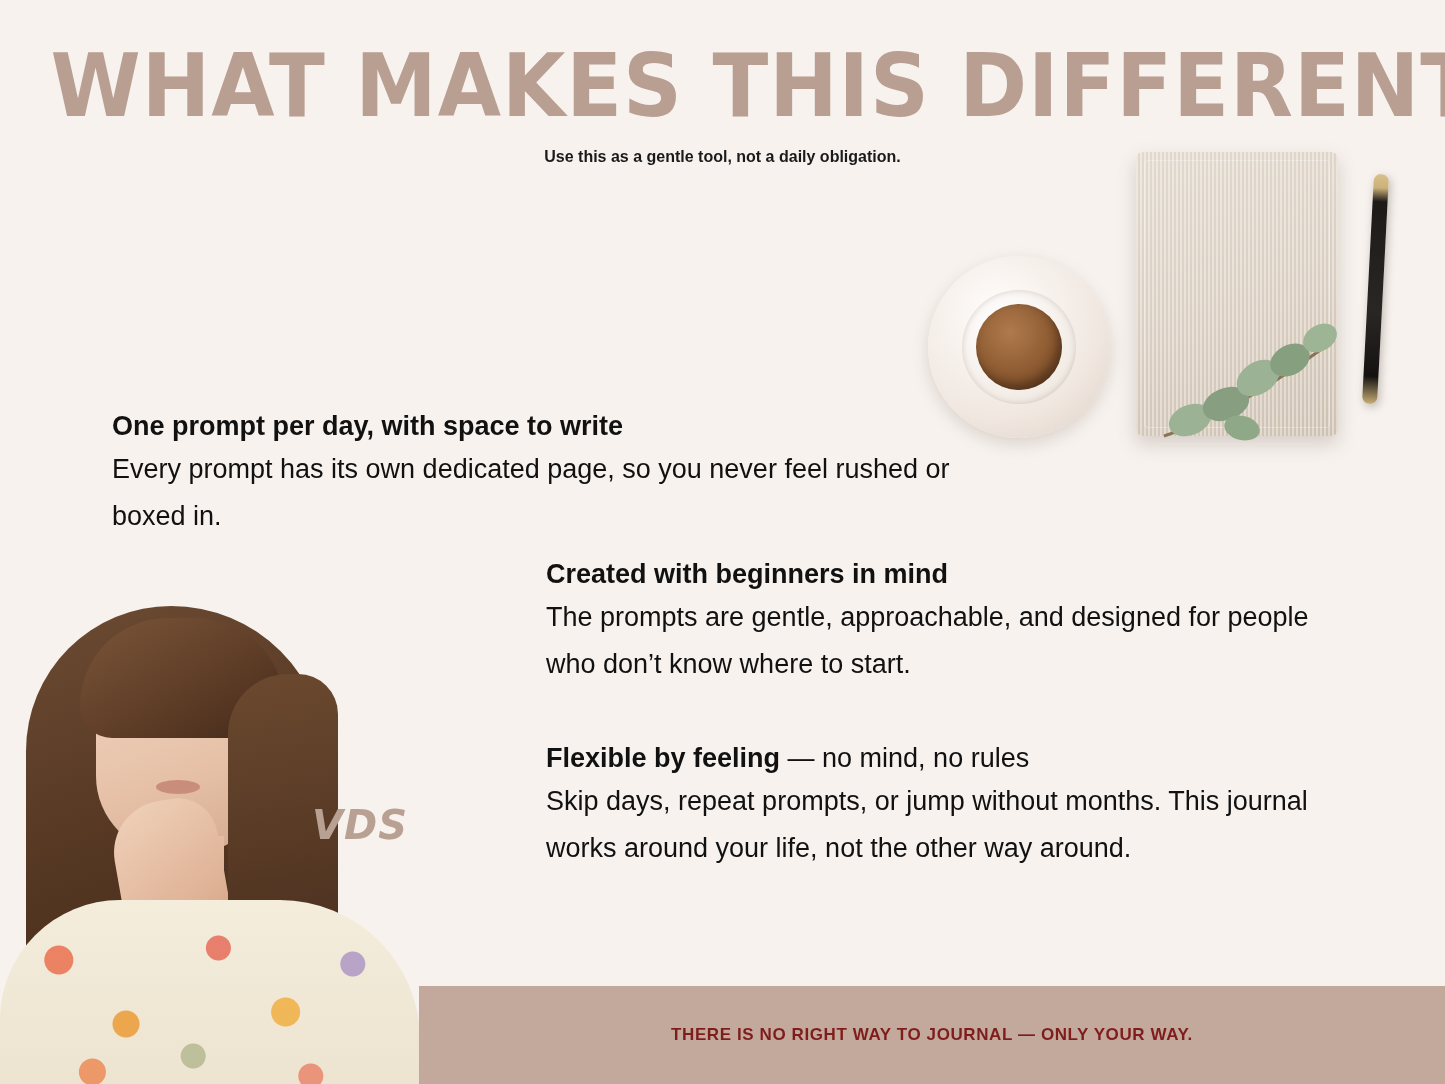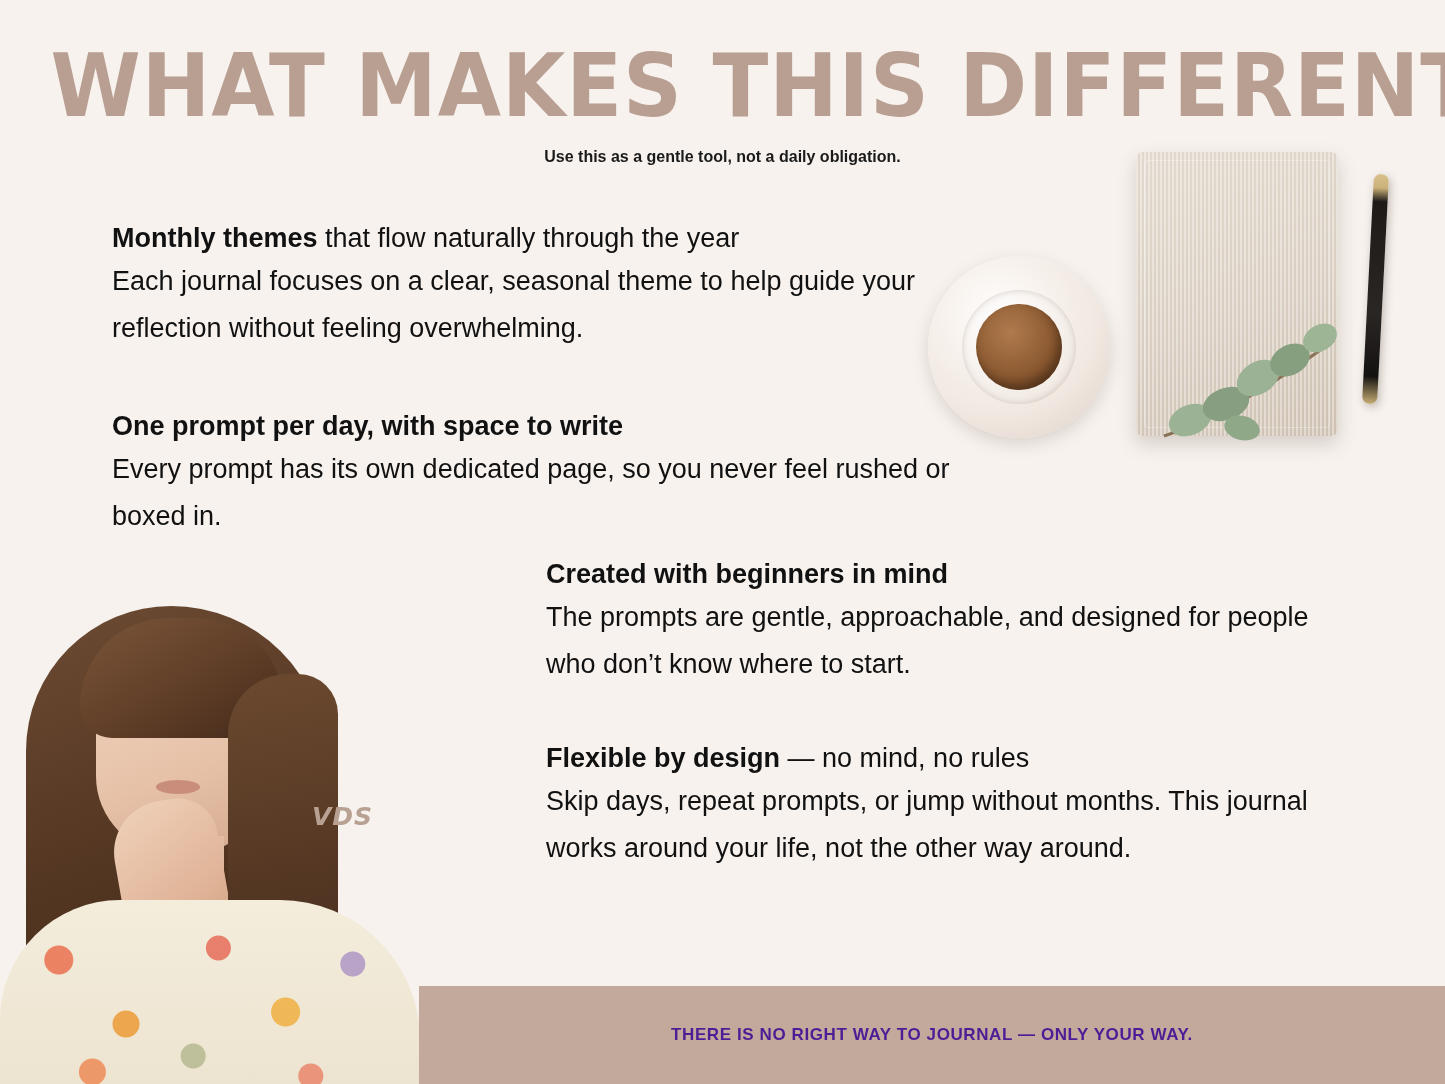--- a/index.html
+++ b/index.html
@@ -220,21 +220,21 @@
       radial-gradient(circle at 22% 86%, rgba(238,120,60,0.7) 0 13px, transparent 14px),
       radial-gradient(circle at 46% 78%, rgba(150,160,110,0.55) 0 12px, transparent 13px),
       radial-gradient(circle at 74% 88%, rgba(232,100,70,0.62) 0 12px, transparent 13px),
       linear-gradient(180deg, #f4eddc 0%, #ece3cf 100%);
   }
   .watermark {
     position: absolute;
     left: 312px; top: 198px;
     font-family: "DejaVu Sans", sans-serif;
     font-weight: bold;
-    font-size: 25px;
+    font-size: 40px;
     font-style: italic;
     color: #b8a093;
     letter-spacing: 1px;
   }
 
   
   .footer {
     position: absolute;
     left: 419px;
     bottom: 0;
@@ -243,56 +243,50 @@
     background: #c2a99c;
     display: flex;
     align-items: center;
     justify-content: center;
   }
   .footer-text {
     font-family: "Liberation Sans", sans-serif;
     font-weight: bold;
     font-size: 17px;
     letter-spacing: 0.6px;
-    color: #4c1d95;
+    color: #7f1d1d;
     text-align: left;
   }
 </style>
 </head>
 <body>
 
 <div class="page">
 
   <div class="title">WHAT MAKES THIS DIFFERENT</div>
   <div class="subtitle">Use this as a gentle tool, not a daily obligation.</div>
 
-  <div class="block" id="block-themes">
-    <div class="head">
-      <b>Monthly themes</b><span> that flow naturally through the year</span>
-    </div>
-    <div class="body"> Each journal focuses on a clear, seasonal theme to help guide your reflection without feeling overwhelming.</div>
-  </div>
 
   <div class="block" id="block-prompt">
     <div class="head">
       <b>One prompt per day, with space to write</b><span></span>
     </div>
     <div class="body"> Every prompt has its own dedicated page, so you never feel rushed or boxed in.</div>
   </div>
 
   <div class="block" id="block-beginner">
     <div class="head">
       <b>Created with beginners in mind</b><span></span>
     </div>
     <div class="body"> The prompts are gentle, approachable, and designed for people who don’t know where to start.</div>
   </div>
 
   <div class="block" id="block-flexible">
     <div class="head">
-      <b>Flexible by design</b><span> — no mind, no rules</span>
+      <b>Flexible by feeling</b><span> — no mind, no rules</span>
     </div>
     <div class="body"> Skip days, repeat prompts, or jump without months. This journal works around your life, not the other way around.</div>
   </div>
 
   <div class="flatlay">
     <div class="saucer"></div>
     <div class="cup"></div>
     <div class="coffee"></div>
     <div class="journal"></div>
     <svg class="eucalyptus" viewBox="0 0 190 130">

